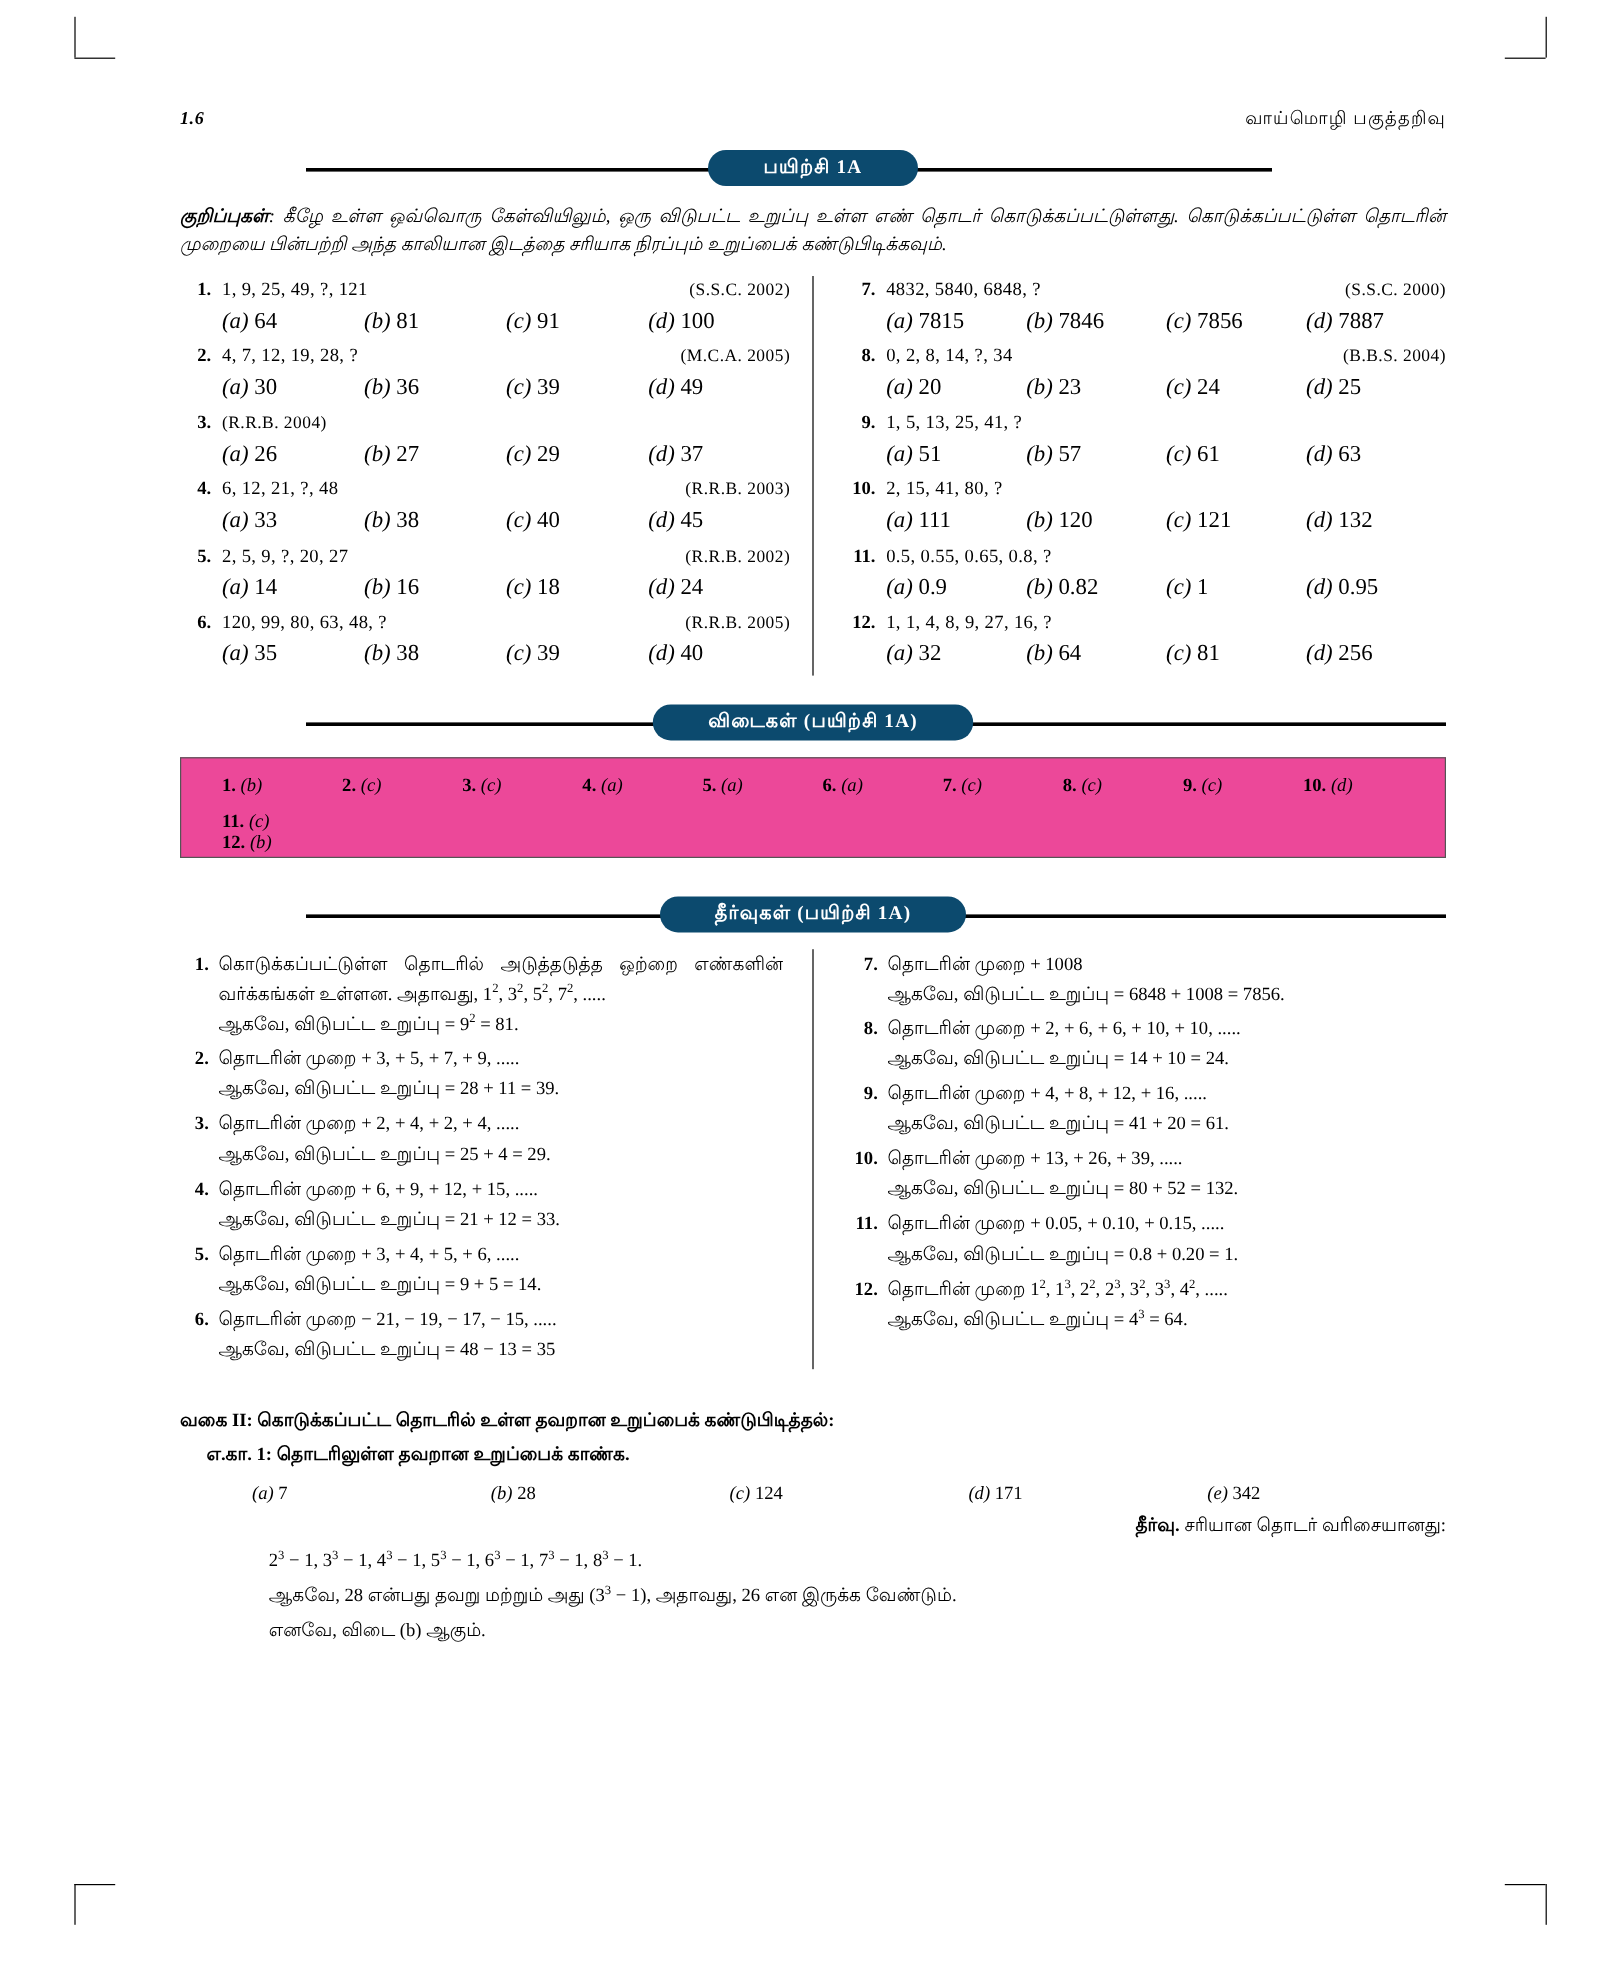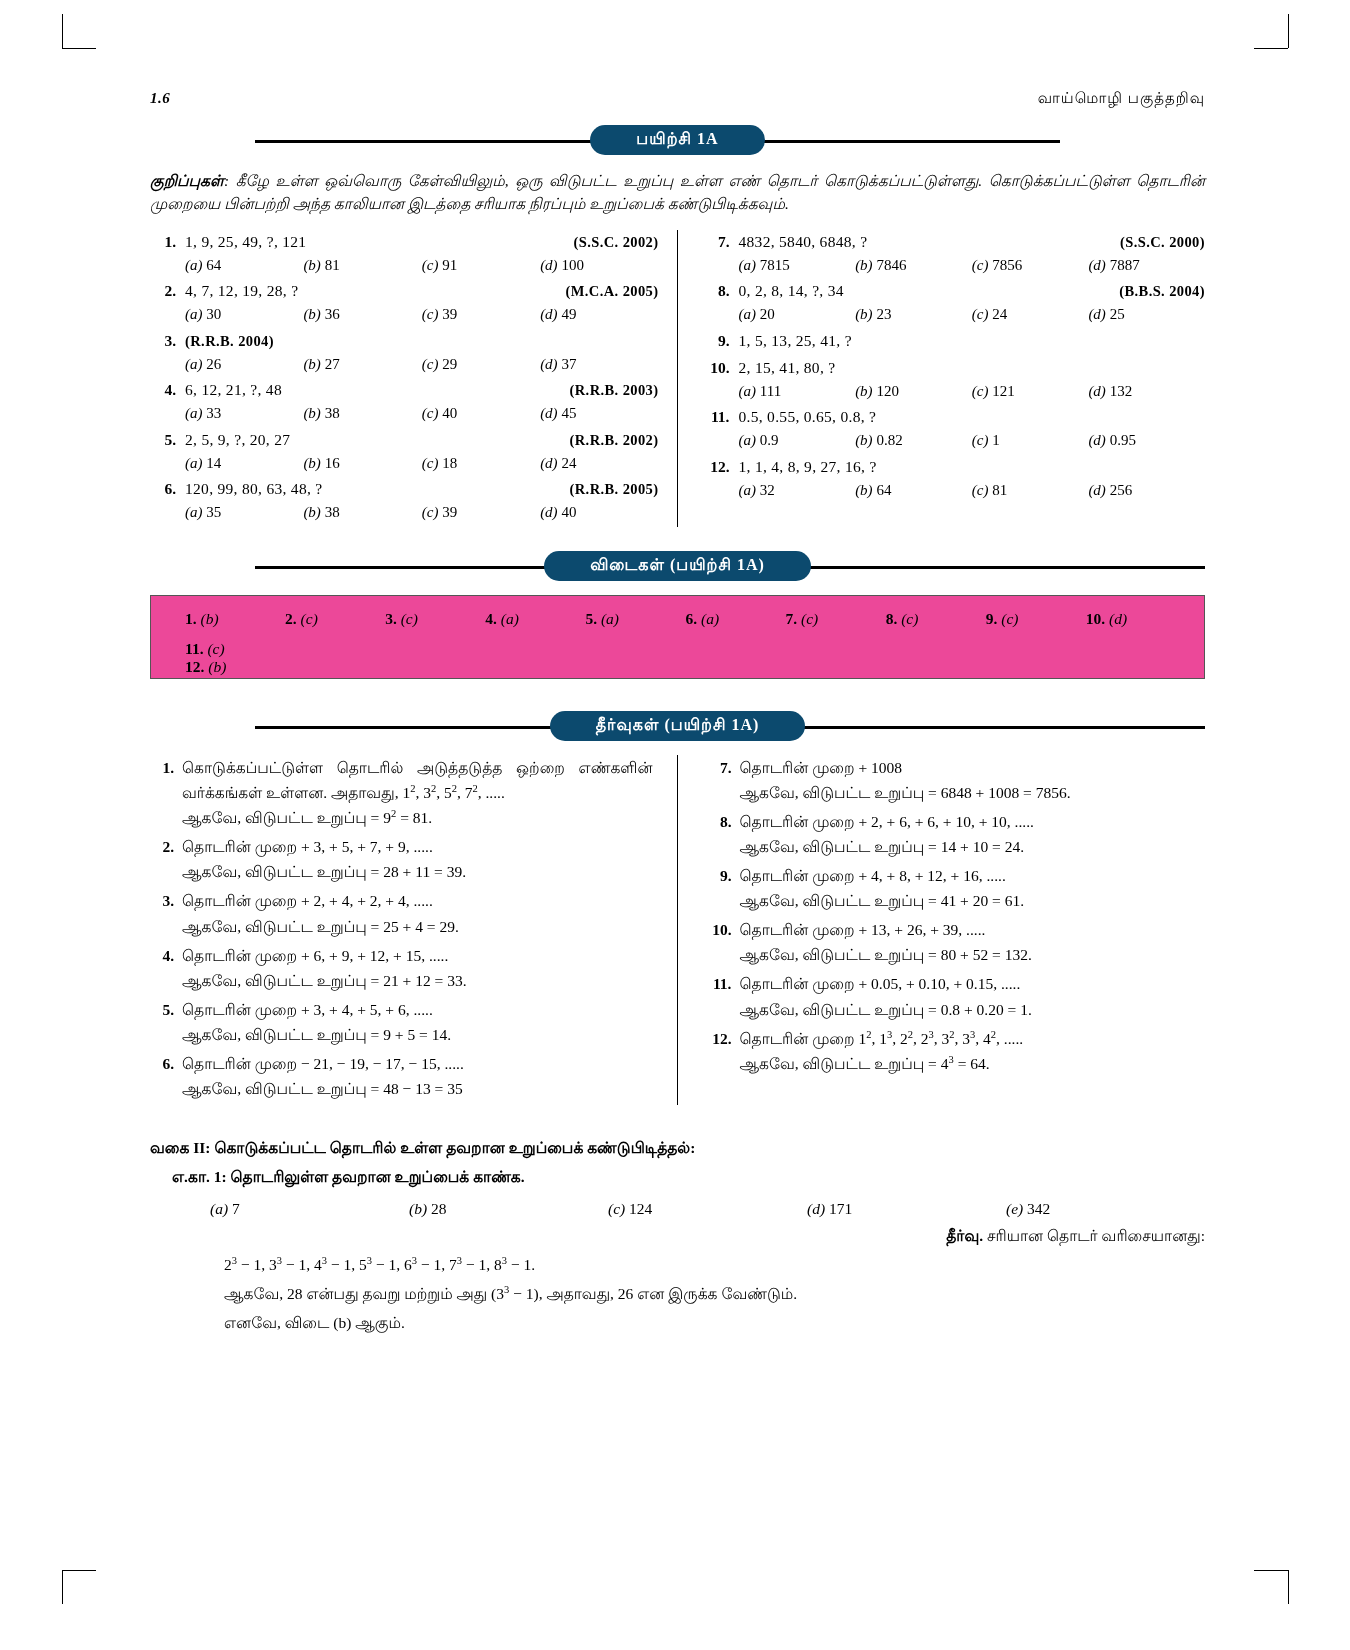--- a/index.html
+++ b/index.html
@@ -108,25 +108,25 @@
     line-height: 1.55;
   }
   .qnum {
     font-weight: bold;
     width: 26px;
     text-align: right;
     flex: none;
     margin-right: 9px;
   }
   .qseq { flex: 1 1 auto; letter-spacing: .3px; }
-  .qsrc { font-weight: bold; white-space: nowrap; font-size: 14.5px; letter-spacing: .4px; }
+  .qsrc { font-weight: normal; white-space: nowrap; font-size: 14.5px; letter-spacing: .4px; }
 
   .optline {
     display: flex;
-    font-size: 15px;
+    font-size: 19px;
     line-height: 1.5;
     padding-left: 35px;
   }
   .opt { width: 25%; box-sizing: border-box; }
   .opt i { font-style: italic; }
 
   
   .ans-box {
     border: 1px solid #555;
     background: #ec4899;
@@ -339,20 +339,26 @@
             <span class="opt"><i>(c)</i> <span>24</span></span>
             <span class="opt"><i>(d)</i> <span>25</span></span>
           </div>
         </div>
 
         <div class="qitem">
           <div class="qline">
             <span class="qnum">9.</span>
             <span class="qseq">1,  5,  13,  25,  41,  ?</span>
             <span class="qsrc"></span>
+          </div>
+          <div class="optline">
+            <span class="opt"><i>(a)</i> <span>51</span></span>
+            <span class="opt"><i>(b)</i> <span>57</span></span>
+            <span class="opt"><i>(c)</i> <span>61</span></span>
+            <span class="opt"><i>(d)</i> <span>63</span></span>
           </div>
         </div>
 
         <div class="qitem">
           <div class="qline">
             <span class="qnum">10.</span>
             <span class="qseq">2,  15,  41,  80,  ?</span>
             <span class="qsrc"></span>
           </div>
           <div class="optline">

